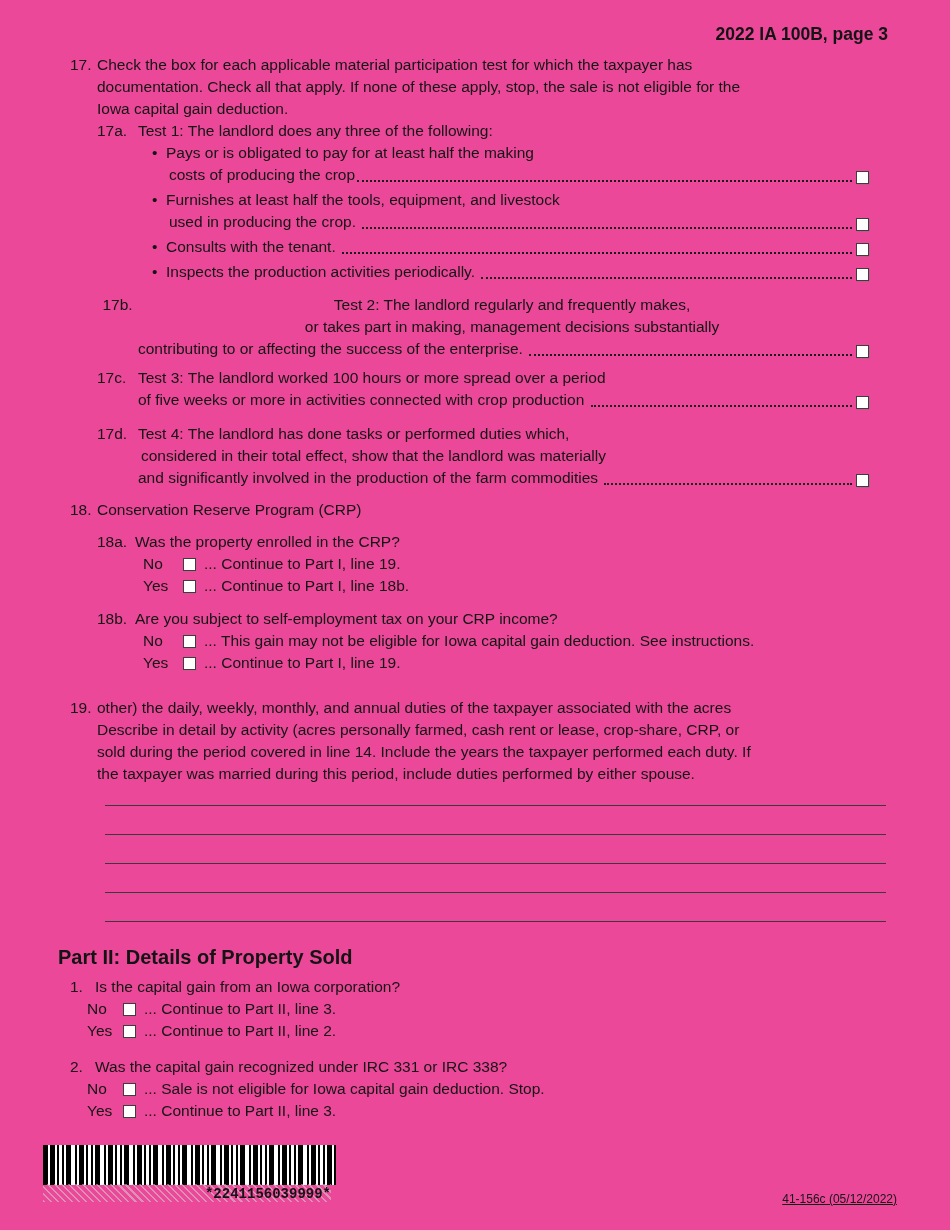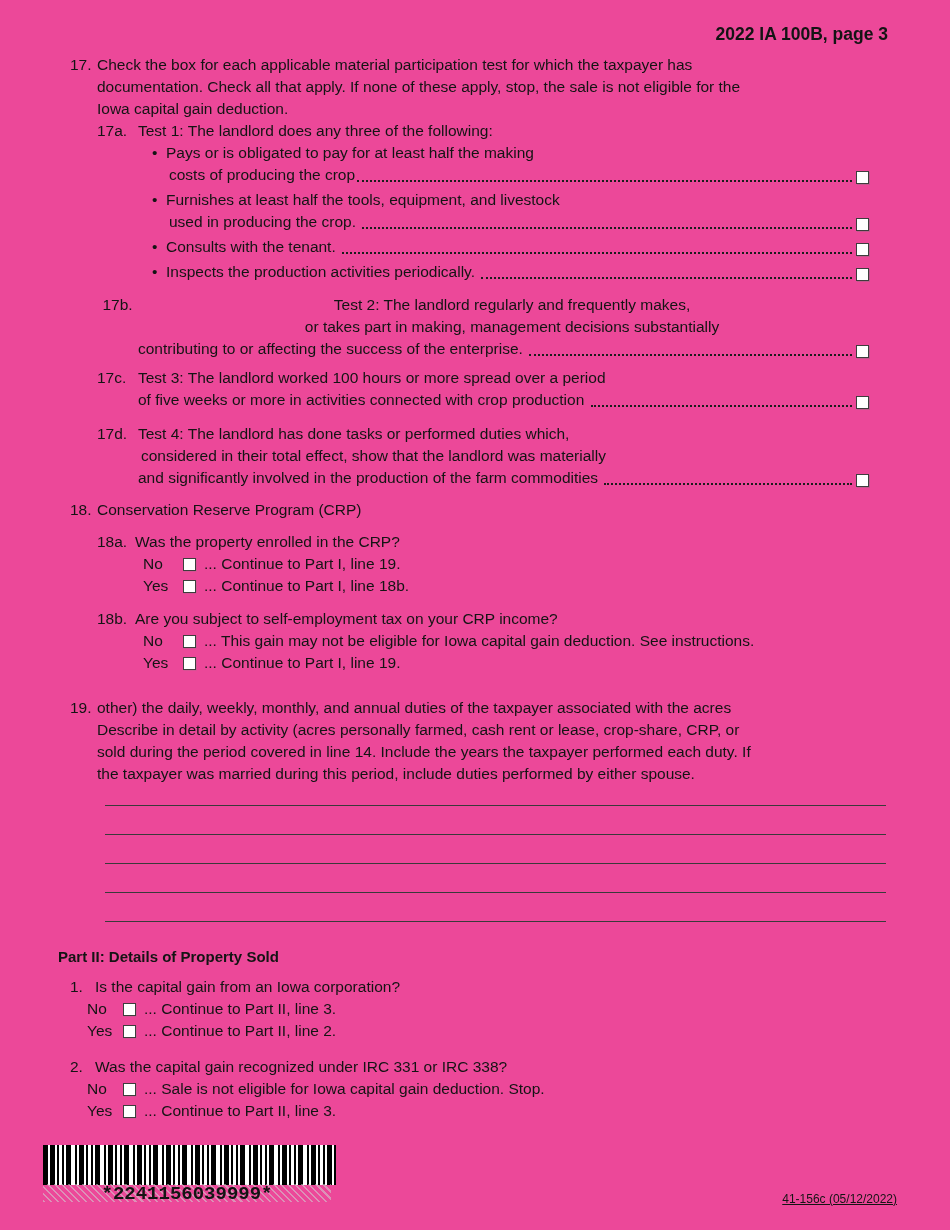--- a/index.html
+++ b/index.html
@@ -39,39 +39,39 @@
   .ynlabel { flex:0 0 auto; }
   .yntext { margin-left:8px; white-space:pre;text-align:center; }
   .ind46 { margin-left:46px; } .ind46 .ynlabel { width:40px; }
   .ind17 { margin-left:17px; } .ind17 .ynlabel { width:36px; }
 
   .num25 { width:25px; flex:0 0 25px; }
 
   .wline { border-bottom:1px solid #3a3a3a; }
   .wl-first { height:16px; } .wl-next { height:28px; }
 
-  .p2head { font-weight:bold; font-size:15px; }
+  .p2head { font-weight:bold; font-size:20px; }
 
   .barcode {
     background:
       repeating-linear-gradient(90deg,
         #000 0px,#000 2px,#fff 2px,#fff 4px,
         #000 4px,#000 9px,#fff 9px,#fff 11px,
         #000 11px,#000 13px,#fff 13px,#fff 16px,
         #000 16px,#000 18px,#fff 18px,#fff 20px,
         #000 20px,#000 25px,#fff 25px,#fff 29px);
     border-left:3px solid #000; border-right:2px solid #000;
   }
   .hatch {
     background:repeating-linear-gradient(45deg, #cfcfcf 0 1.5px, transparent 1.5px 5px);
     opacity:.55;
   }
   .bclabel {
-    text-align:center; font-family:"Liberation Mono", monospace;
-    font-size:19px; font-weight:bold; letter-spacing:0; line-height:18px;
+    text-align:right; font-family:"Liberation Mono", monospace;
+    font-size:14px; font-weight:bold; letter-spacing:0; line-height:18px;
   }
   .formcode { position:absolute; top:1191px; right:53px; font-size:12px; line-height:16px;text-decoration:underline; }
 </style>
 </head>
 <body>
 
 <div class="page">
 
   <div class="hdr">2022 IA 100B, page 3</div>
 

